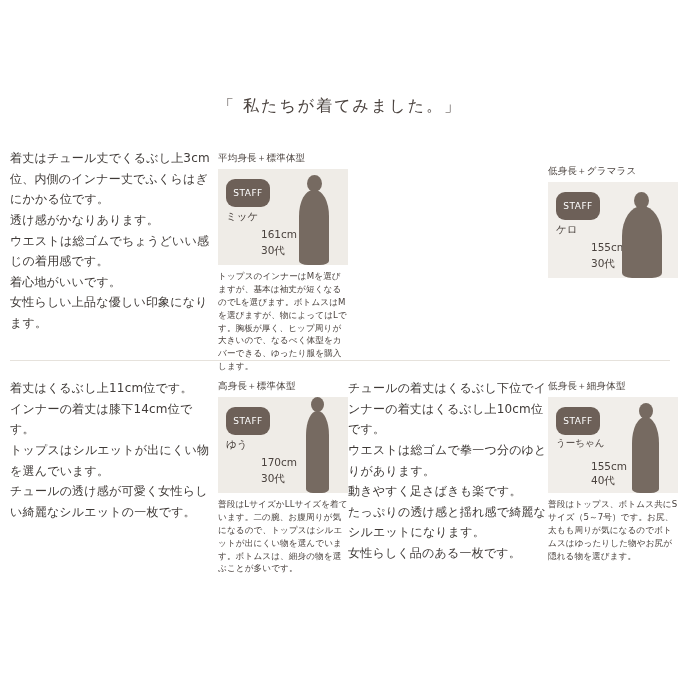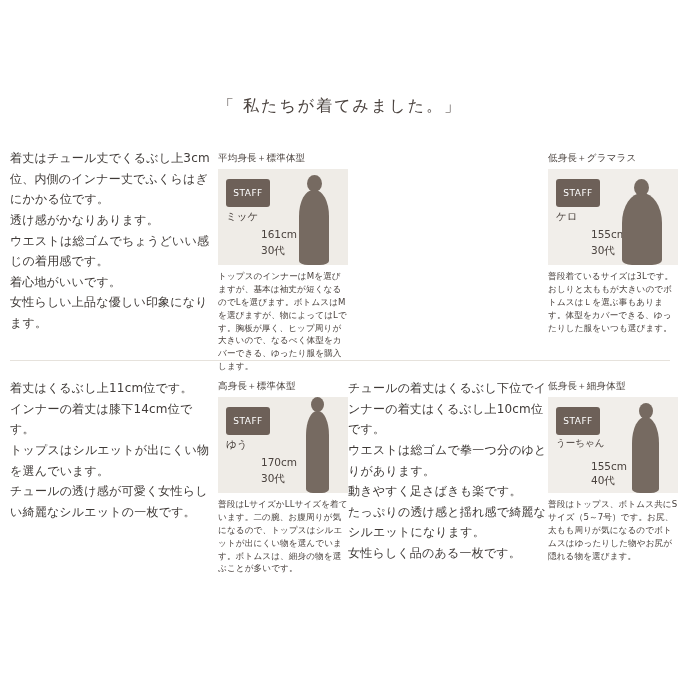--- a/index.html
+++ b/index.html
@@ -68,21 +68,21 @@
     background: #f1eeea;
   }
   .badge {
     position: absolute;
     left: 8px;
     top: 10px;
     width: 44px;
     height: 28px;
     background: #6d6058;
     color: #ffffff;
-    border-radius: 3px;
+    border-radius: 9px;
     display: flex;
     align-items: center;
     justify-content: center;
     font-size: 9px;
     letter-spacing: 0.5px;
   }
   .staff-name {
     position: absolute;
     left: 8px;
     top: 40px;
@@ -185,33 +185,32 @@
       <div class="staff-meta" style="top:74px;">30代</div>
       <div class="fig fig-a">
         <div class="head"></div>
           <div class="body"></div>
       </div>
     </div>
     <div class="staff-note">トップスのインナーはMを選びますが、基本は袖丈が短くなるのでLを選びます。ボトムスはМを選びますが、物によってはLです。胸板が厚く、ヒップ周りが大きいので、なるべく体型をカバーできる、ゆったり服を購入します。</div>
   </div>
 
 
-  <div class="staff-card" style="left:548px; top:152px;">
+  <div class="staff-card" style="left:548px; top:165px;">
     <div class="staff-head">低身長＋グラマラス</div>
     <div class="staff-body light">
       <div class="badge">STAFF</div>
       <div class="staff-name">ケロ</div>
       <div class="staff-meta">155cm</div>
       <div class="staff-meta" style="top:74px;">30代</div>
       <div class="fig fig-b">
         <div class="head"></div>
           <div class="body"></div>
       </div>
     </div>
-    <div class="staff-note">普段着ているサイズは3Lです。おしりと太ももが大きいのでボトムスはＬを選ぶ事もあります。体型をカバーできる、ゆったりした服をいつも選びます。</div>
   </div>
 
   <div class="divider" style="top:360px;"></div>
 
   <div class="review" style="left:10px; top:378px; width:200px;">
     <div class="review-text" style="white-space:pre-line;">着丈はくるぶし上11cm位です。
 インナーの着丈は膝下14cm位です。
 トップスはシルエットが出にくい物を選んでいます。
 チュールの透け感が可愛く女性らしい綺麗なシルエットの一枚です。</div>
   </div>

